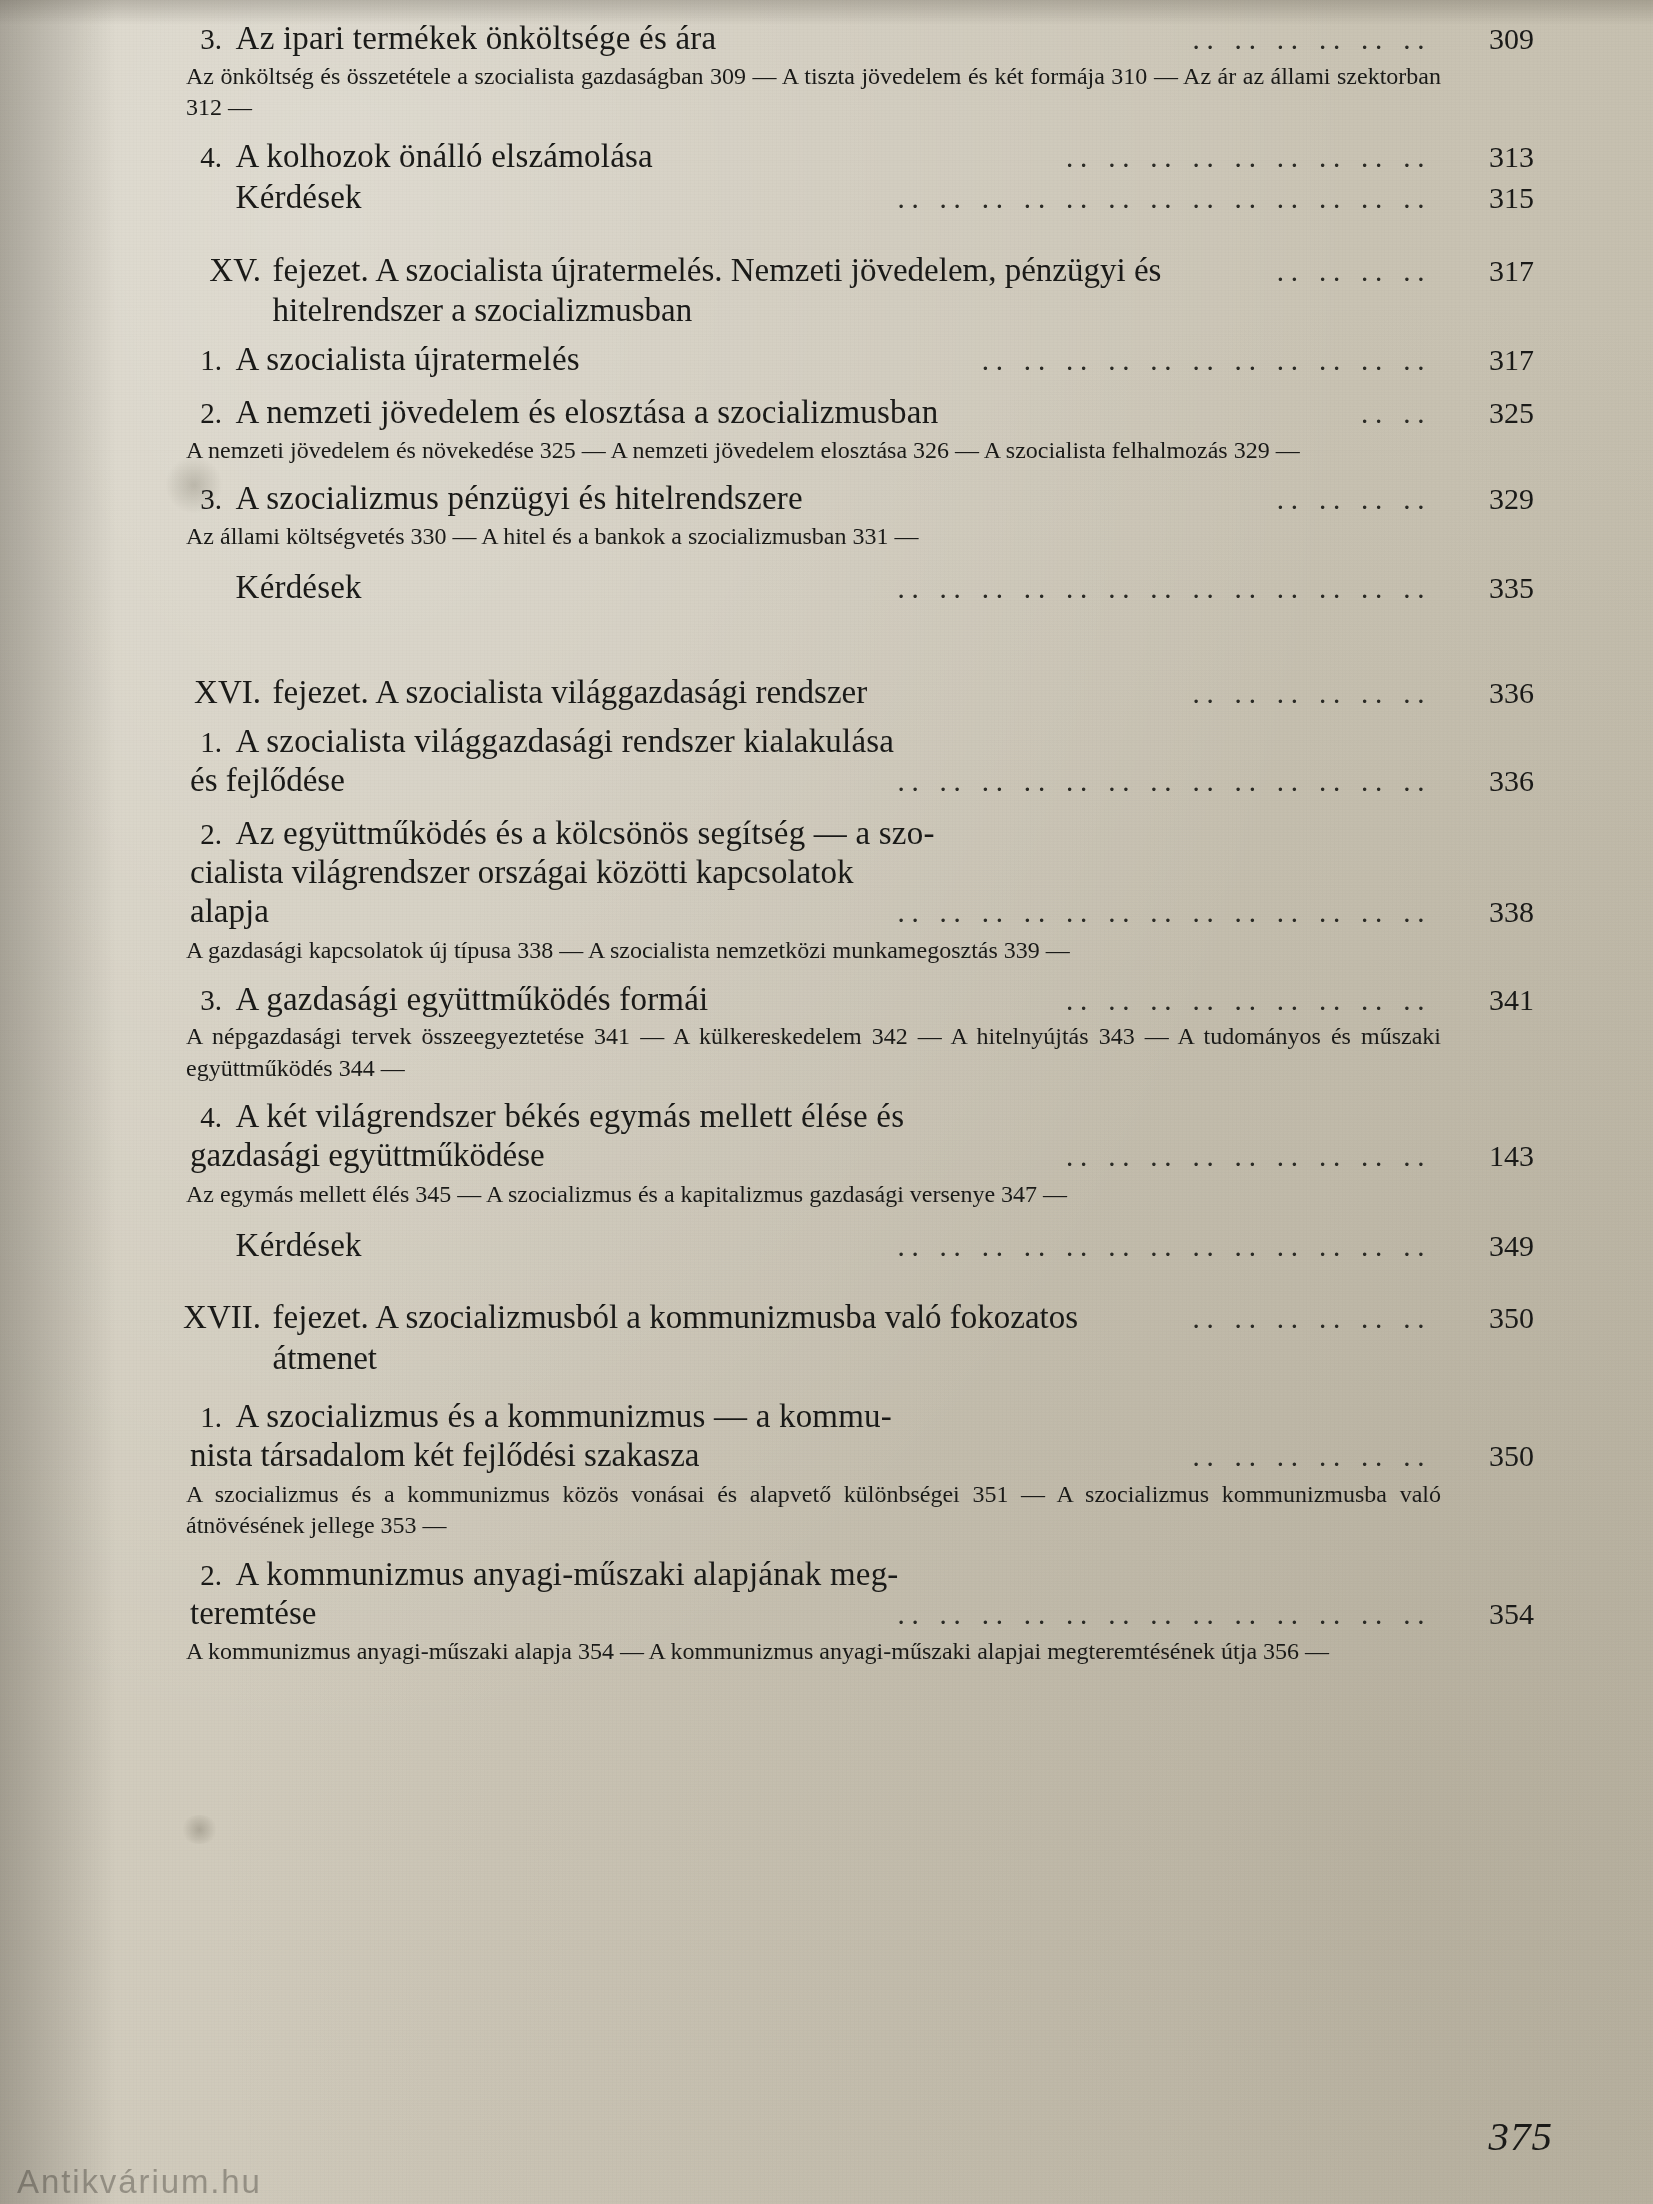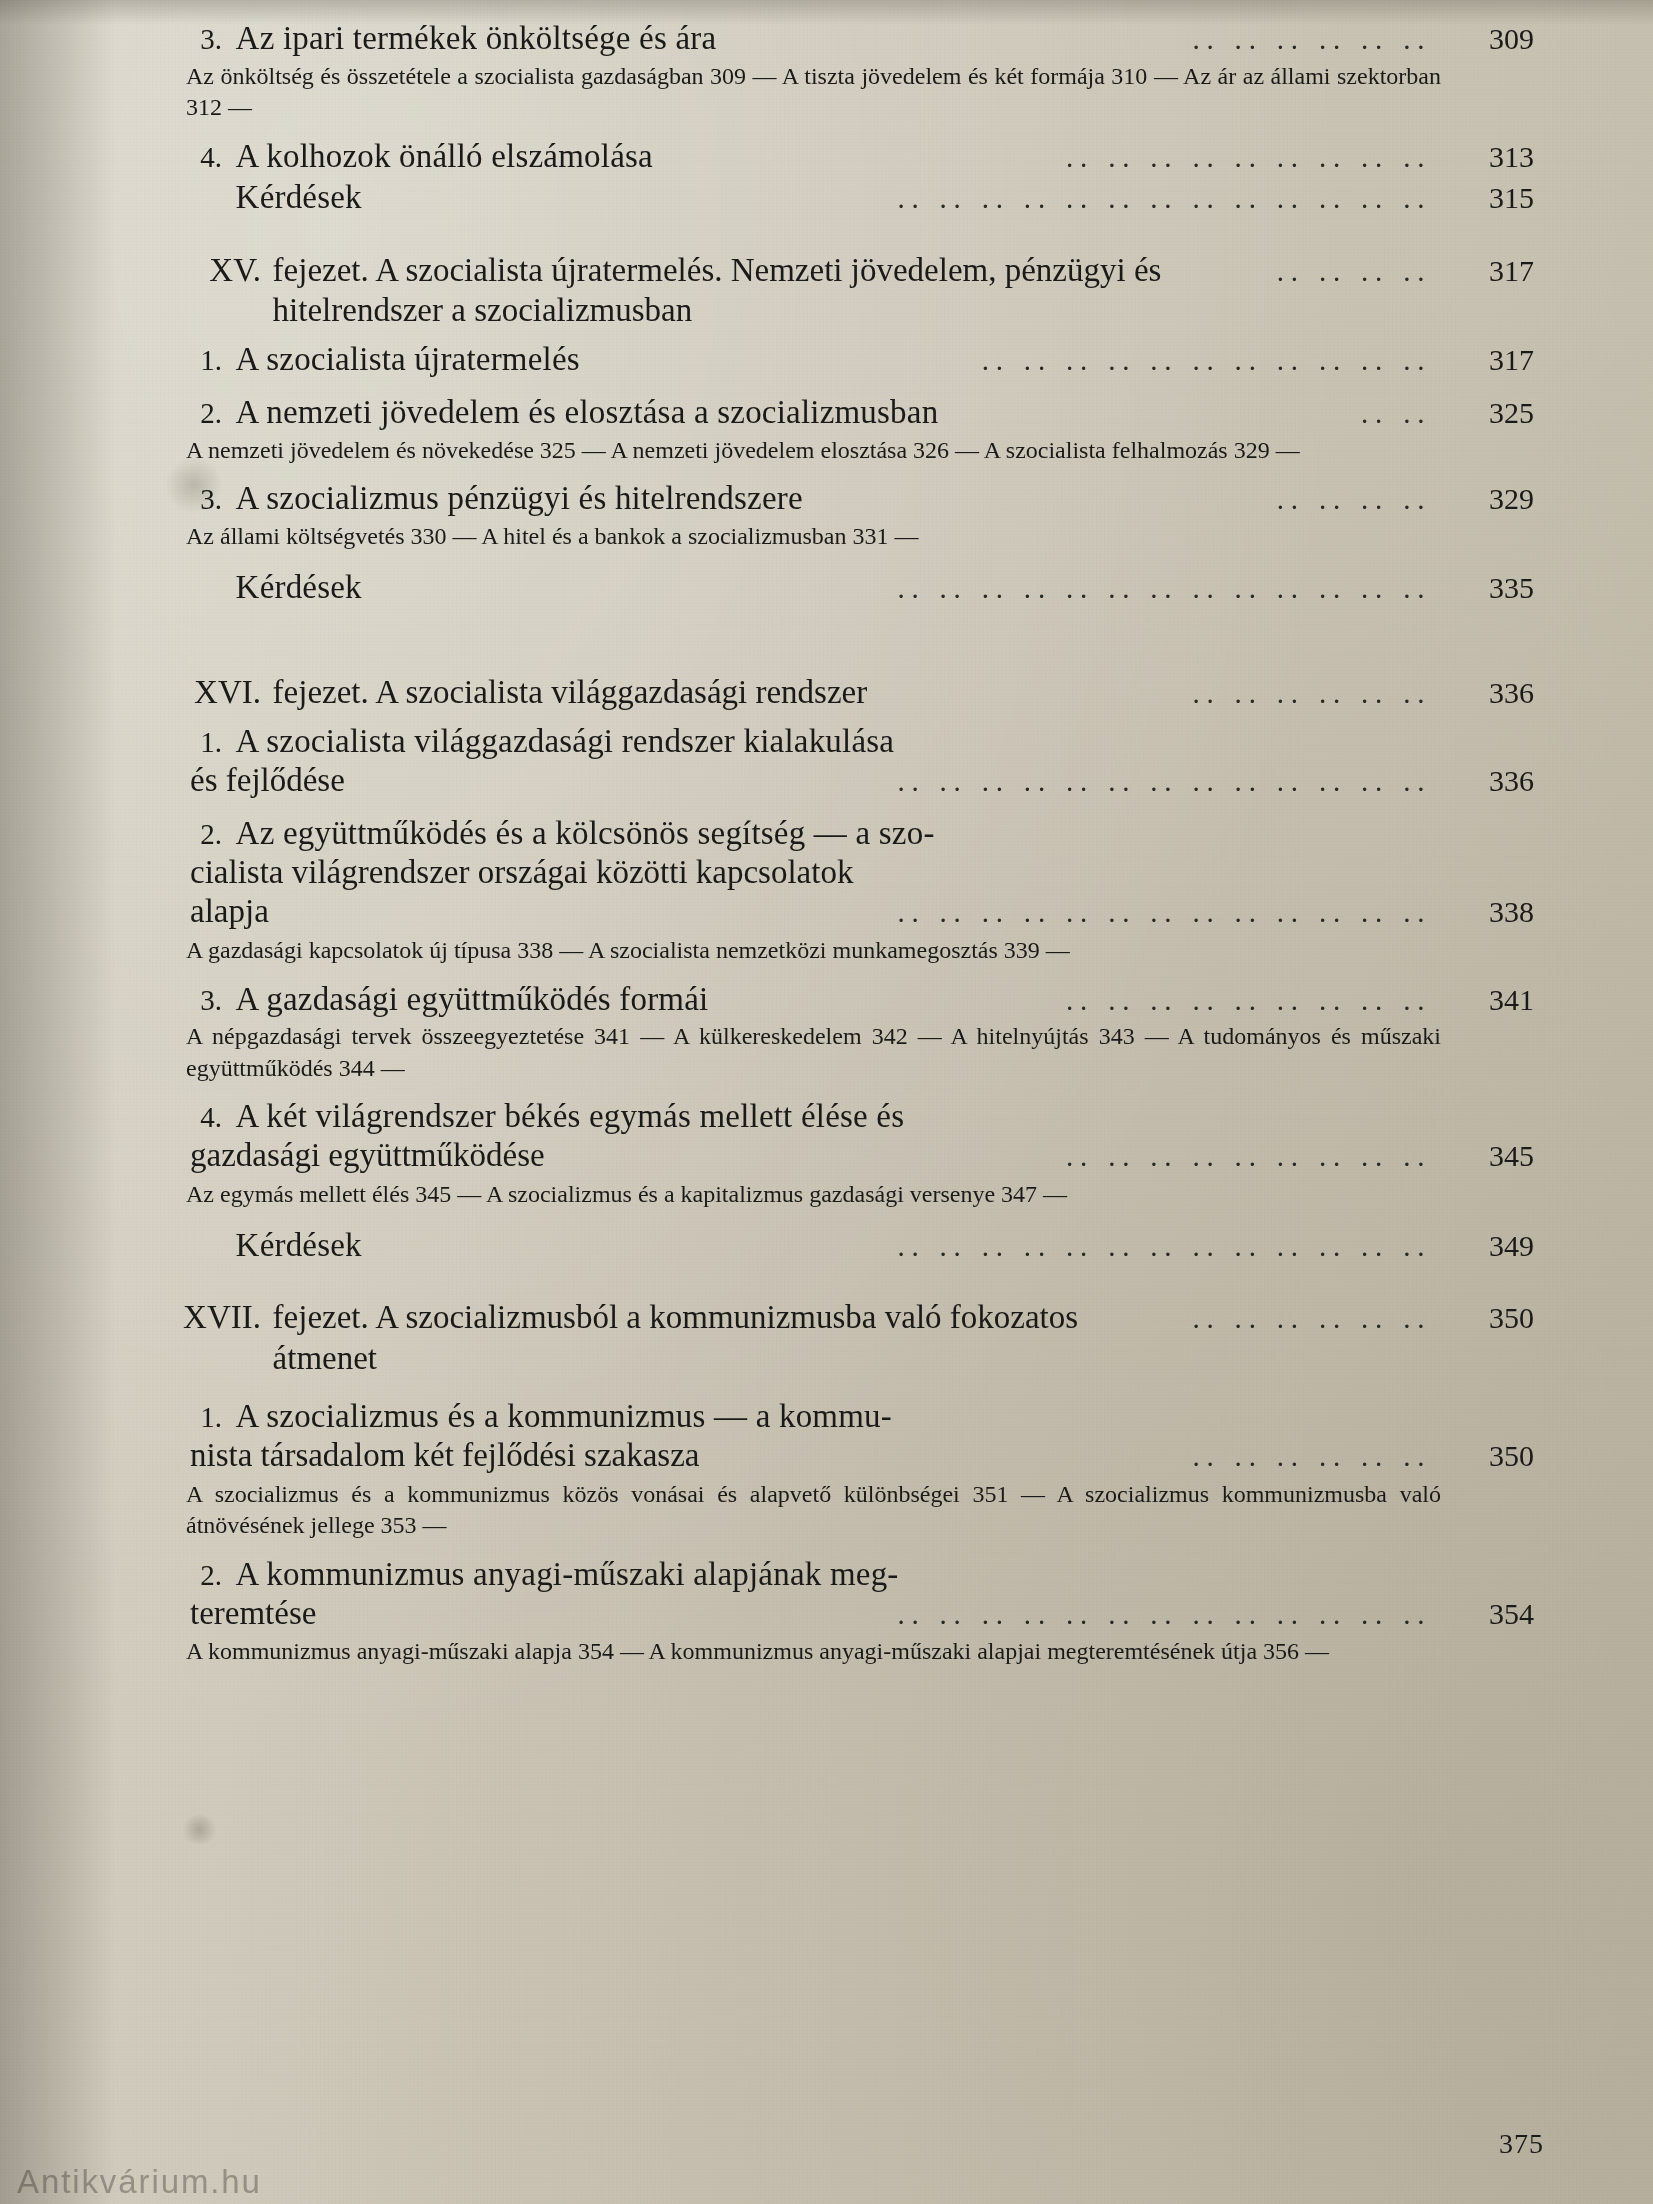--- a/index.html
+++ b/index.html
@@ -118,23 +118,24 @@
   .hang {
     margin-left: 44px;
     font-size: 33px;
     line-height: 1.2;
   }
   .hangrow { display: flex; align-items: baseline; }
   .hangrow .t { flex: 1 1 auto; }
 
   .folio {
     position: absolute;
-    right: 110px;
+    right: 101px;
     bottom: 45px;
-    font-size: 28px;
+    font-size: 41px;
+    font-style: italic;
     letter-spacing: 1px;
   }
   .watermark {
     position: absolute;
     left: 17px;
     bottom: 3.9px;
     font-size: 33px;
     color: rgba(40,38,32,.35);
     letter-spacing: 1.9px;
     font-family: "Liberation Sans", sans-serif;
@@ -287,21 +288,21 @@
     </div>
 
     <div class="entry blk">
       <div class="line">
         <span class="num lvl1">4.</span>
         <span class="ttl">A két világrendszer békés egymás mellett élése és</span>
       </div>
       <div class="hangrow hang">
         <span class="t">gazdasági együttműködése</span>
         <span class="dots">.. .. .. .. .. .. .. .. ..</span>
-        <span class="pg">345</span>
+        <span class="pg">143</span>
       </div>
       <div class="annot ind1">Az egymás mellett élés 345 — A szocializmus és a kapitalizmus gazdasági versenye 347 —</div>
     </div>
 
     <div class="entry kerd">
       <div class="line">
         <span class="num lvl1"></span>
         <span class="ttl">Kérdések</span>
         <span class="dots">.. .. .. .. .. .. .. .. .. .. .. .. ..</span>
         <span class="pg">349</span>

